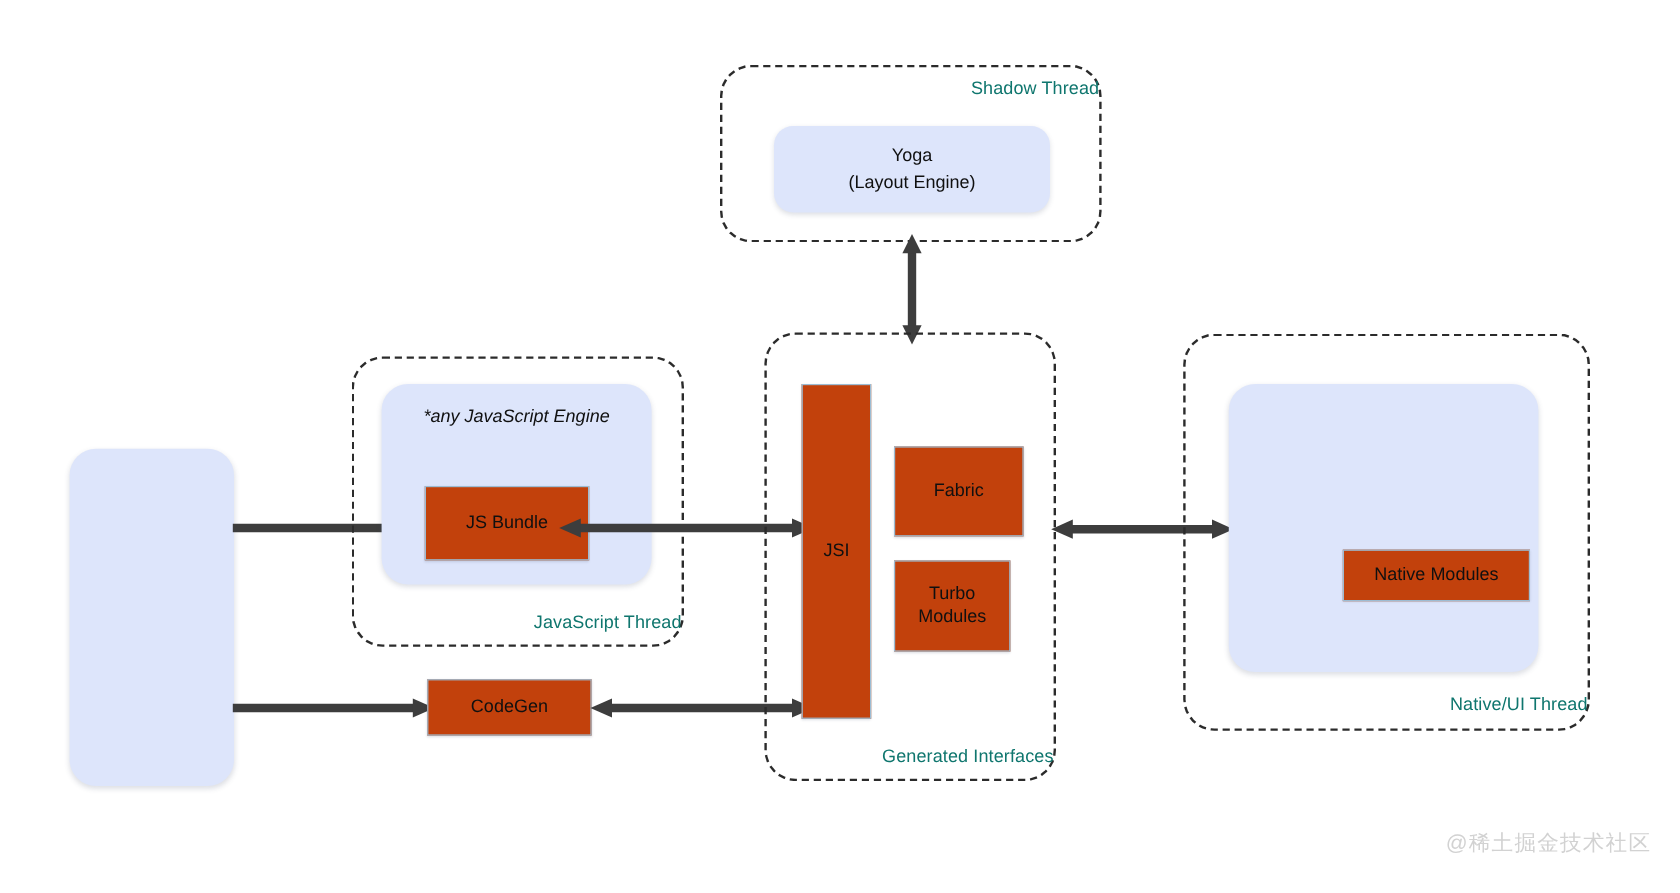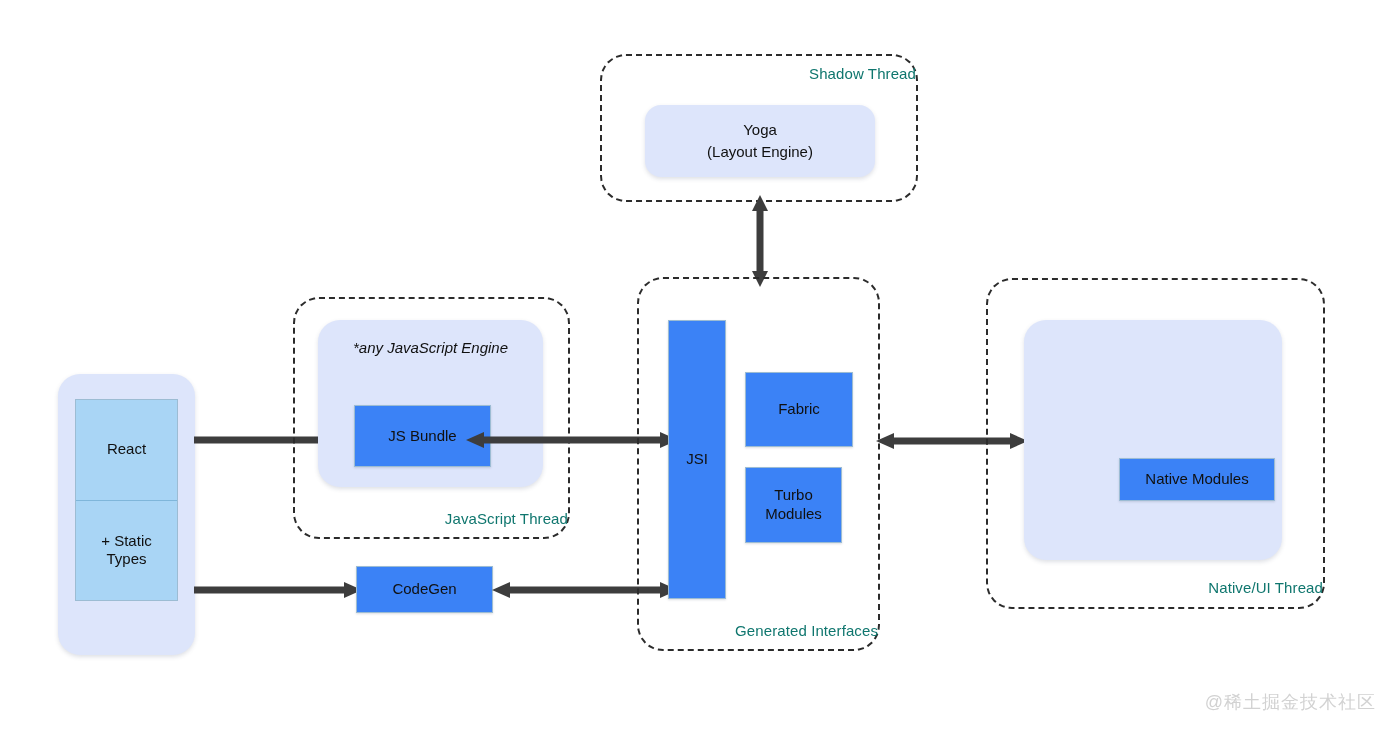--- a/index.html
+++ b/index.html
@@ -42,21 +42,21 @@
     background: #dde5fb;
     border-radius: 22px;
     box-sizing: border-box;
     box-shadow: 0 2px 4px rgba(60,70,100,.17);
     padding-left: 24px;
   }
   .soft-box.small-radius { border-radius: 16px; }
   
   .leaf-box {
     position: absolute;
-    background: #3b82f6;
+    background: #c2410c;
     border: 1px solid #9cbcd3;
     box-sizing: border-box;
     display: flex;
     align-items: center;
     justify-content: center;
     text-align: center;
     font-size: 15px;
     color: #101010;
     line-height: 1.25;
     box-shadow: 0 1px 2px rgba(60,70,100,.18);
@@ -112,31 +112,20 @@
 
   <div class="arrow" style="left:750px; top:195px; width:20px; height:92px;">
     <svg width="20" height="92" viewBox="0 0 20 92">
       <line x1="10" y1="14" x2="10" y2="78" stroke="#3d3d3d" stroke-width="7"></line>
       <polygon points="10,0 2,16 18,16" fill="#3d3d3d"></polygon>
       <polygon points="10,92 2,76 18,76" fill="#3d3d3d"></polygon>
     </svg>
   </div>
 
   <div class="soft-box" style="left:58px; top:374px; width:137px; height:281px;"></div>
-  <div class="split-block" style="left:75px; top:399px; width:103px; height:202px;">
-    <div class="split-cell">
-      <span>React</span>
-    </div>
-    <div class="split-cell">
-      <span>
-        <span>+ Static</span><br>
-        <span>Types</span>
-      </span>
-    </div>
-  </div>
 
   <div class="arrow" style="left:194px; top:430px; width:168px; height:20px;">
     <svg width="168" height="20" viewBox="0 0 168 20">
       <line x1="0" y1="10" x2="154" y2="10" stroke="#3d3d3d" stroke-width="7"></line>
       <polygon points="168,10 150,2 150,18" fill="#3d3d3d"></polygon>
     </svg>
   </div>
 
   <div class="arrow" style="left:194px; top:580px; width:168px; height:20px;">
     <svg width="168" height="20" viewBox="0 0 168 20">

